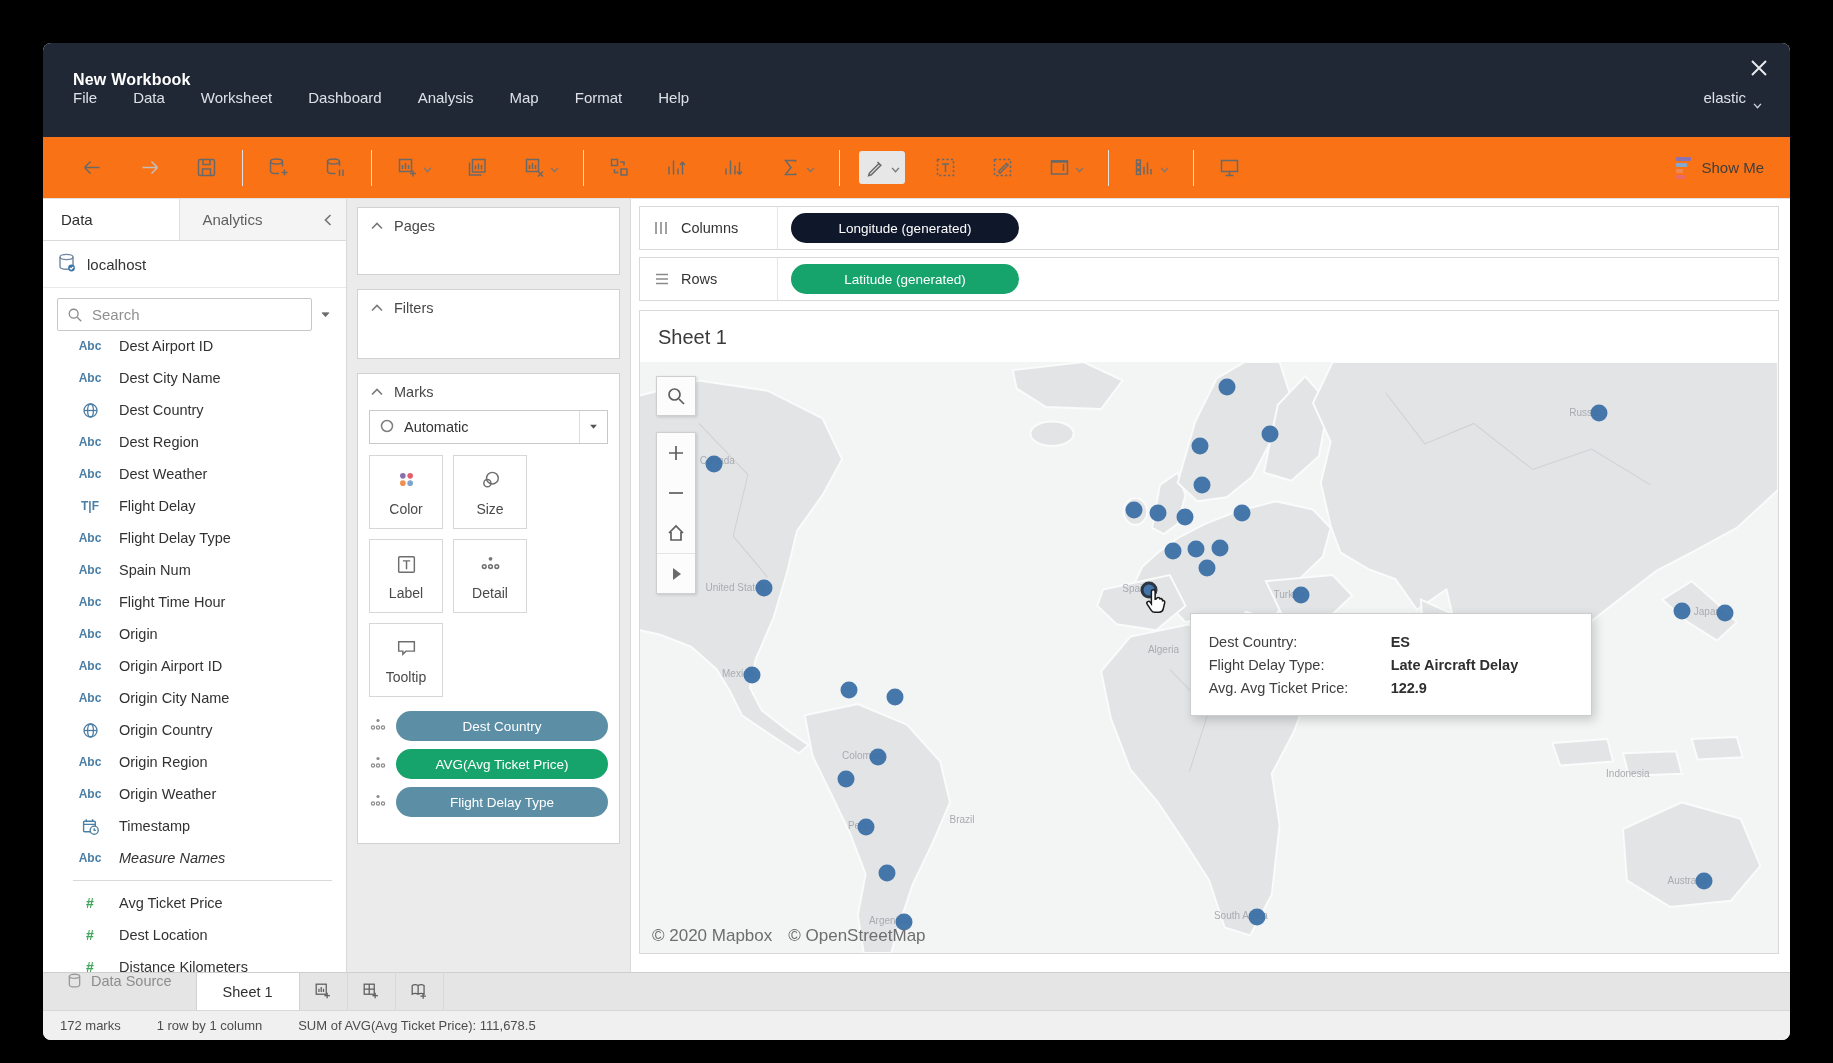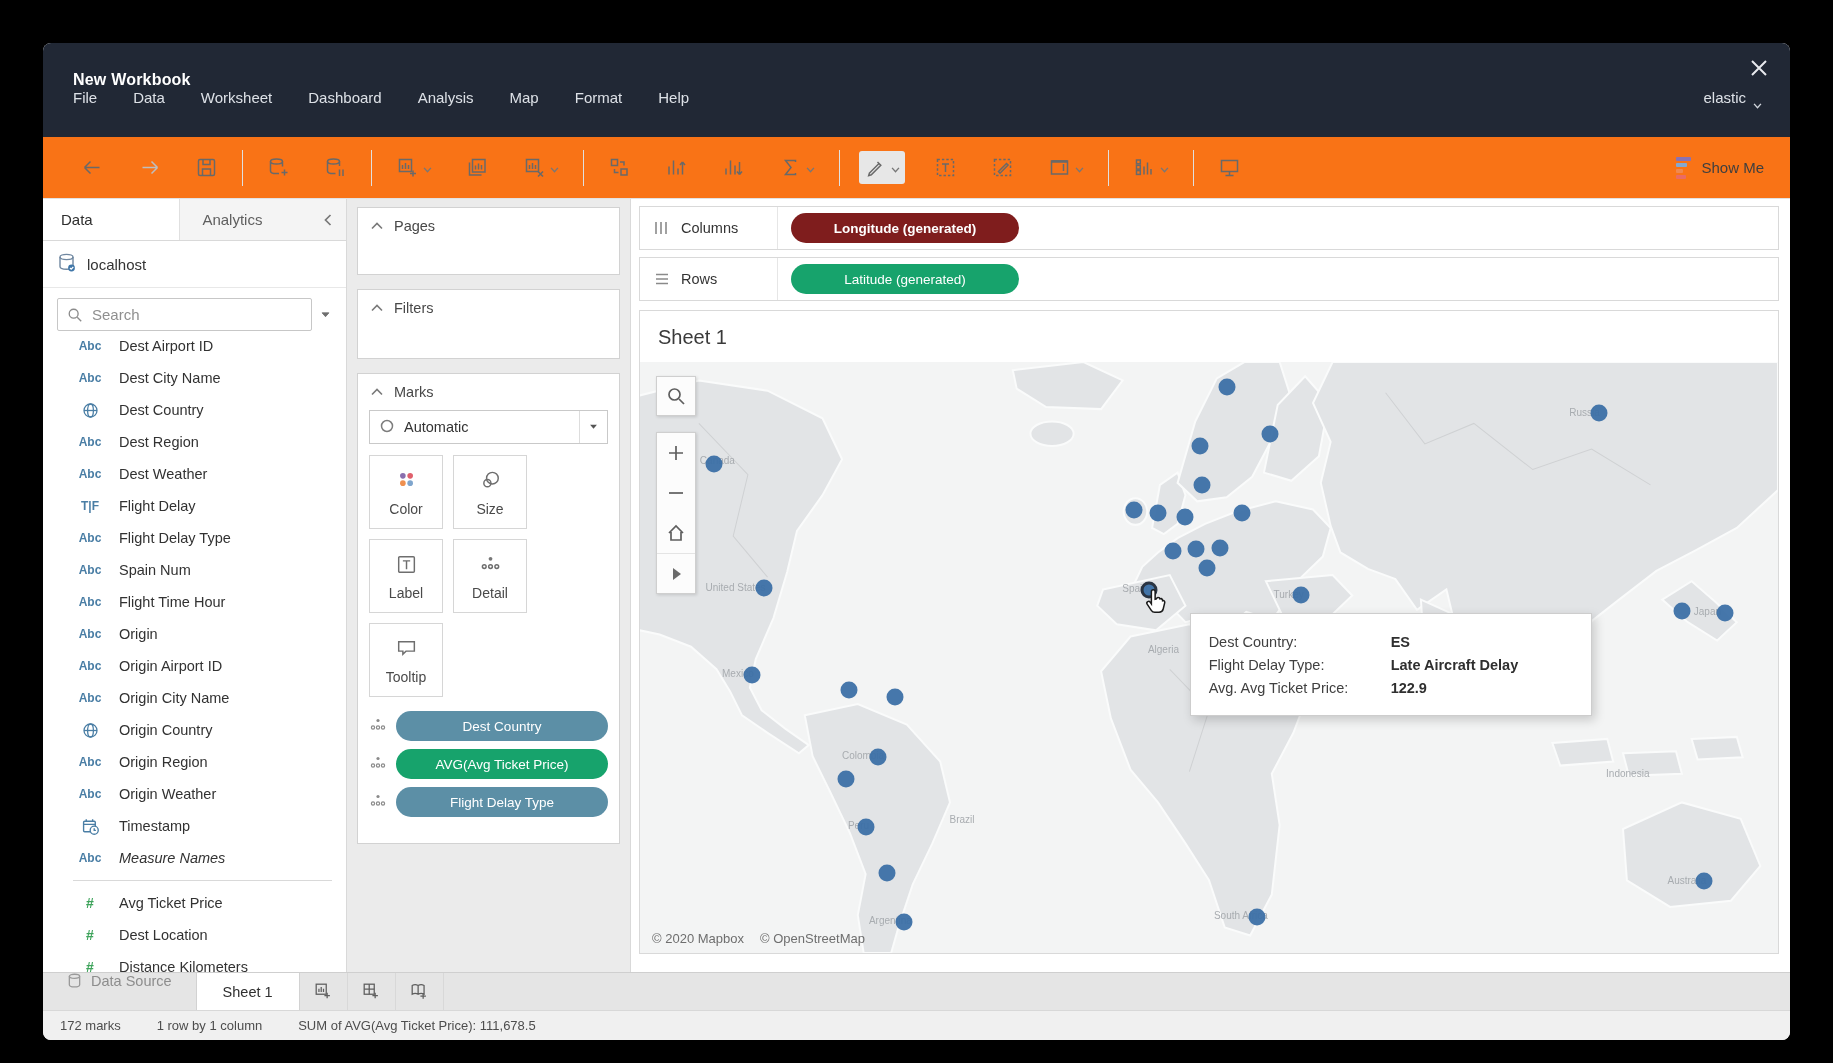--- a/index.html
+++ b/index.html
@@ -119,21 +119,21 @@
   .search-btn { left:16px; top:14px; width:40px; height:40px; display:flex; align-items:center; justify-content:center; }
   .zoom-group { left:16px; top:70px; width:40px; display:flex; flex-direction:column; }
   .zg-btn { height:40px; display:flex; align-items:center; justify-content:center; }
   .zg-btn.last { border-top:1px solid #e4e4e4; }
   .map-ctl svg { width:20px; height:20px; stroke:#5e5e5e; fill:none; stroke-width:1.7; }
   .map-tooltip { position:absolute; left:48.3%; top:42.5%; width:402px; background:#fff;
     border:1px solid #cdcdcd; box-shadow:3px 4px 10px rgba(0,0,0,.18); padding:17px 18px 15px; z-index:5; }
   .tt-row { display:flex; font-size:14.5px; line-height:23px; }
   .tt-label { width:182px; flex:none; color:#404040; }
   .tt-value { color:#2f2f2f; font-weight:bold; }
-  .attribution { position:absolute; left:12px; bottom:7px; display:flex; gap:16px; font-size:13px;
+  .attribution { position:absolute; left:12px; bottom:7px; display:flex; gap:16px; font-size:17px;
     color:#6e6e6e; z-index:4; }
   .cursor-hand { position:absolute; left:calc(44.7% - 7px); top:calc(38.5% - 3px); width:30px; height:34px; z-index:6; }
 
   
   .tab-bar { height:38px; flex:none; background:#e5e5e5; border-top:1px solid #cfcfcf; display:flex; align-items:stretch; }
   .ds-tab { display:flex; align-items:flex-start; gap:9px; padding:0 24px; font-size:14.5px; color:#8d8d8d; }
   .ds-tab svg { width:15px; height:16px; stroke:#9a9a9a; fill:none; stroke-width:1.4; }
   .sheet-tab { background:#fff; display:flex; align-items:center; padding:0 26px; font-size:14.5px;
     color:#2f2f2f; border-left:1px solid #d2d2d2; border-right:1px solid #d2d2d2; }
   .tab-new-btn { width:48px; display:flex; align-items:center; justify-content:center; border-right:1px solid #d8d8d8; }
@@ -584,21 +584,21 @@
 
     <div class="sheet-area">
       <div class="shelf">
         <div class="shelf-label">
           <svg viewBox="0 0 18 18">
               <path d="M3 3 v12 M8 3 v12 M13 3 v12"></path>
             </svg>
           <span>Columns</span>
         </div>
         <div class="shelf-pills" id="columns-pills">
-            <div class="pill shelf-pill" style="background: #7f1d1d; font-weight: bold;">Longitude (generated)</div>
+            <div class="pill shelf-pill" style="background: #0f172a;">Longitude (generated)</div>
           </div>
       </div>
       <div class="shelf">
         <div class="shelf-label">
           <svg viewBox="0 0 18 18">
               <path d="M3 4.5 h12 M3 9 h12 M3 13.5 h12"></path>
             </svg>
           <span>Rows</span>
         </div>
         <div class="shelf-pills" id="rows-pills">

